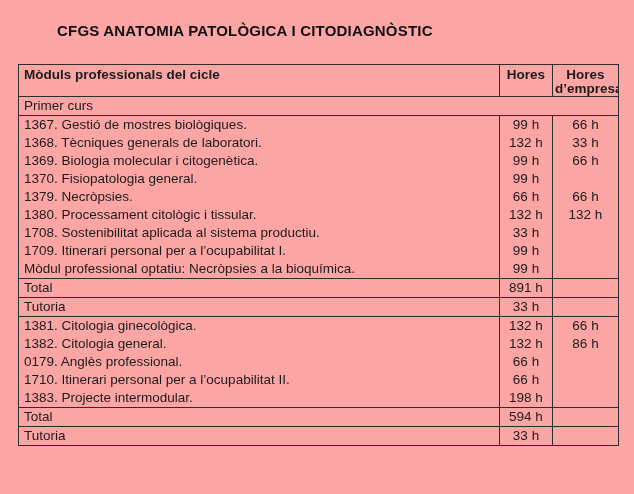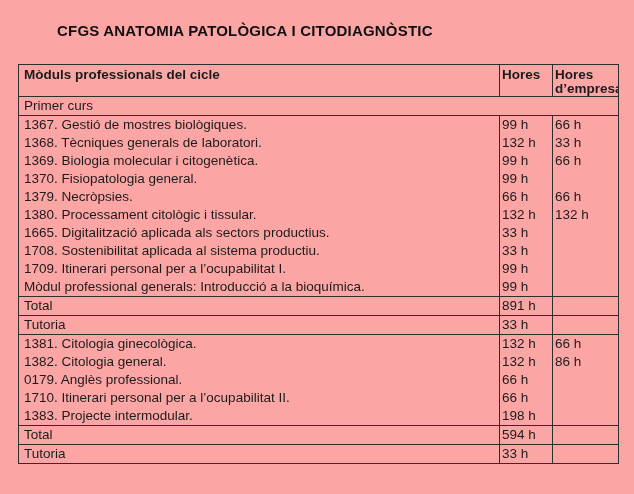--- a/index.html
+++ b/index.html
@@ -55,20 +55,21 @@
     font-weight: bold;
     text-align: left;
     vertical-align: top;
     height: 28px;
     line-height: 14px;
     padding-top: 3px;
     border-bottom: 1.2px solid #2e2e2e;
     margin-left: 34px;
   }
   th.num, td.num {
+    text-align: center;
     border-left: 1.2px solid #2e2e2e;
     padding: 0 2px;
   }
   th.num { padding-top: 3px; white-space: normal; }
   tr.section-row td {
     font-weight: normal;
     border-top: 1.2px solid #2e2e2e;
     border-bottom: 1.2px solid #2e2e2e;
   }
   tr.summary-row td {
@@ -129,36 +130,31 @@
         <td>1379. Necròpsies.</td>
         <td class="num">66 h</td>
         <td class="num">66 h</td>
       </tr>
       <tr>
         <td>1380. Processament citològic i tissular.</td>
         <td class="num">132 h</td>
         <td class="num">132 h</td>
       </tr>
       <tr>
-        <td>1665. Digitalització aplicada als sectors productius.</td>
-        <td class="num">33 h</td>
-        <td class="num"></td>
-      </tr>
-      <tr>
         <td>1708. Sostenibilitat aplicada al sistema productiu.</td>
         <td class="num">33 h</td>
         <td class="num"></td>
       </tr>
       <tr>
         <td>1709. Itinerari personal per a l’ocupabilitat I.</td>
         <td class="num">99 h</td>
         <td class="num"></td>
       </tr>
       <tr>
-        <td>Mòdul professional generals: Introducció a la bioquímica.</td>
+        <td>Mòdul professional optatiu: Necròpsies a la bioquímica.</td>
         <td class="num">99 h</td>
         <td class="num"></td>
       </tr>
 
       <tr class="summary-row">
         <td>Total</td>
         <td class="num">891 h</td>
         <td class="num"></td>
       </tr>
       <tr class="summary-row">

